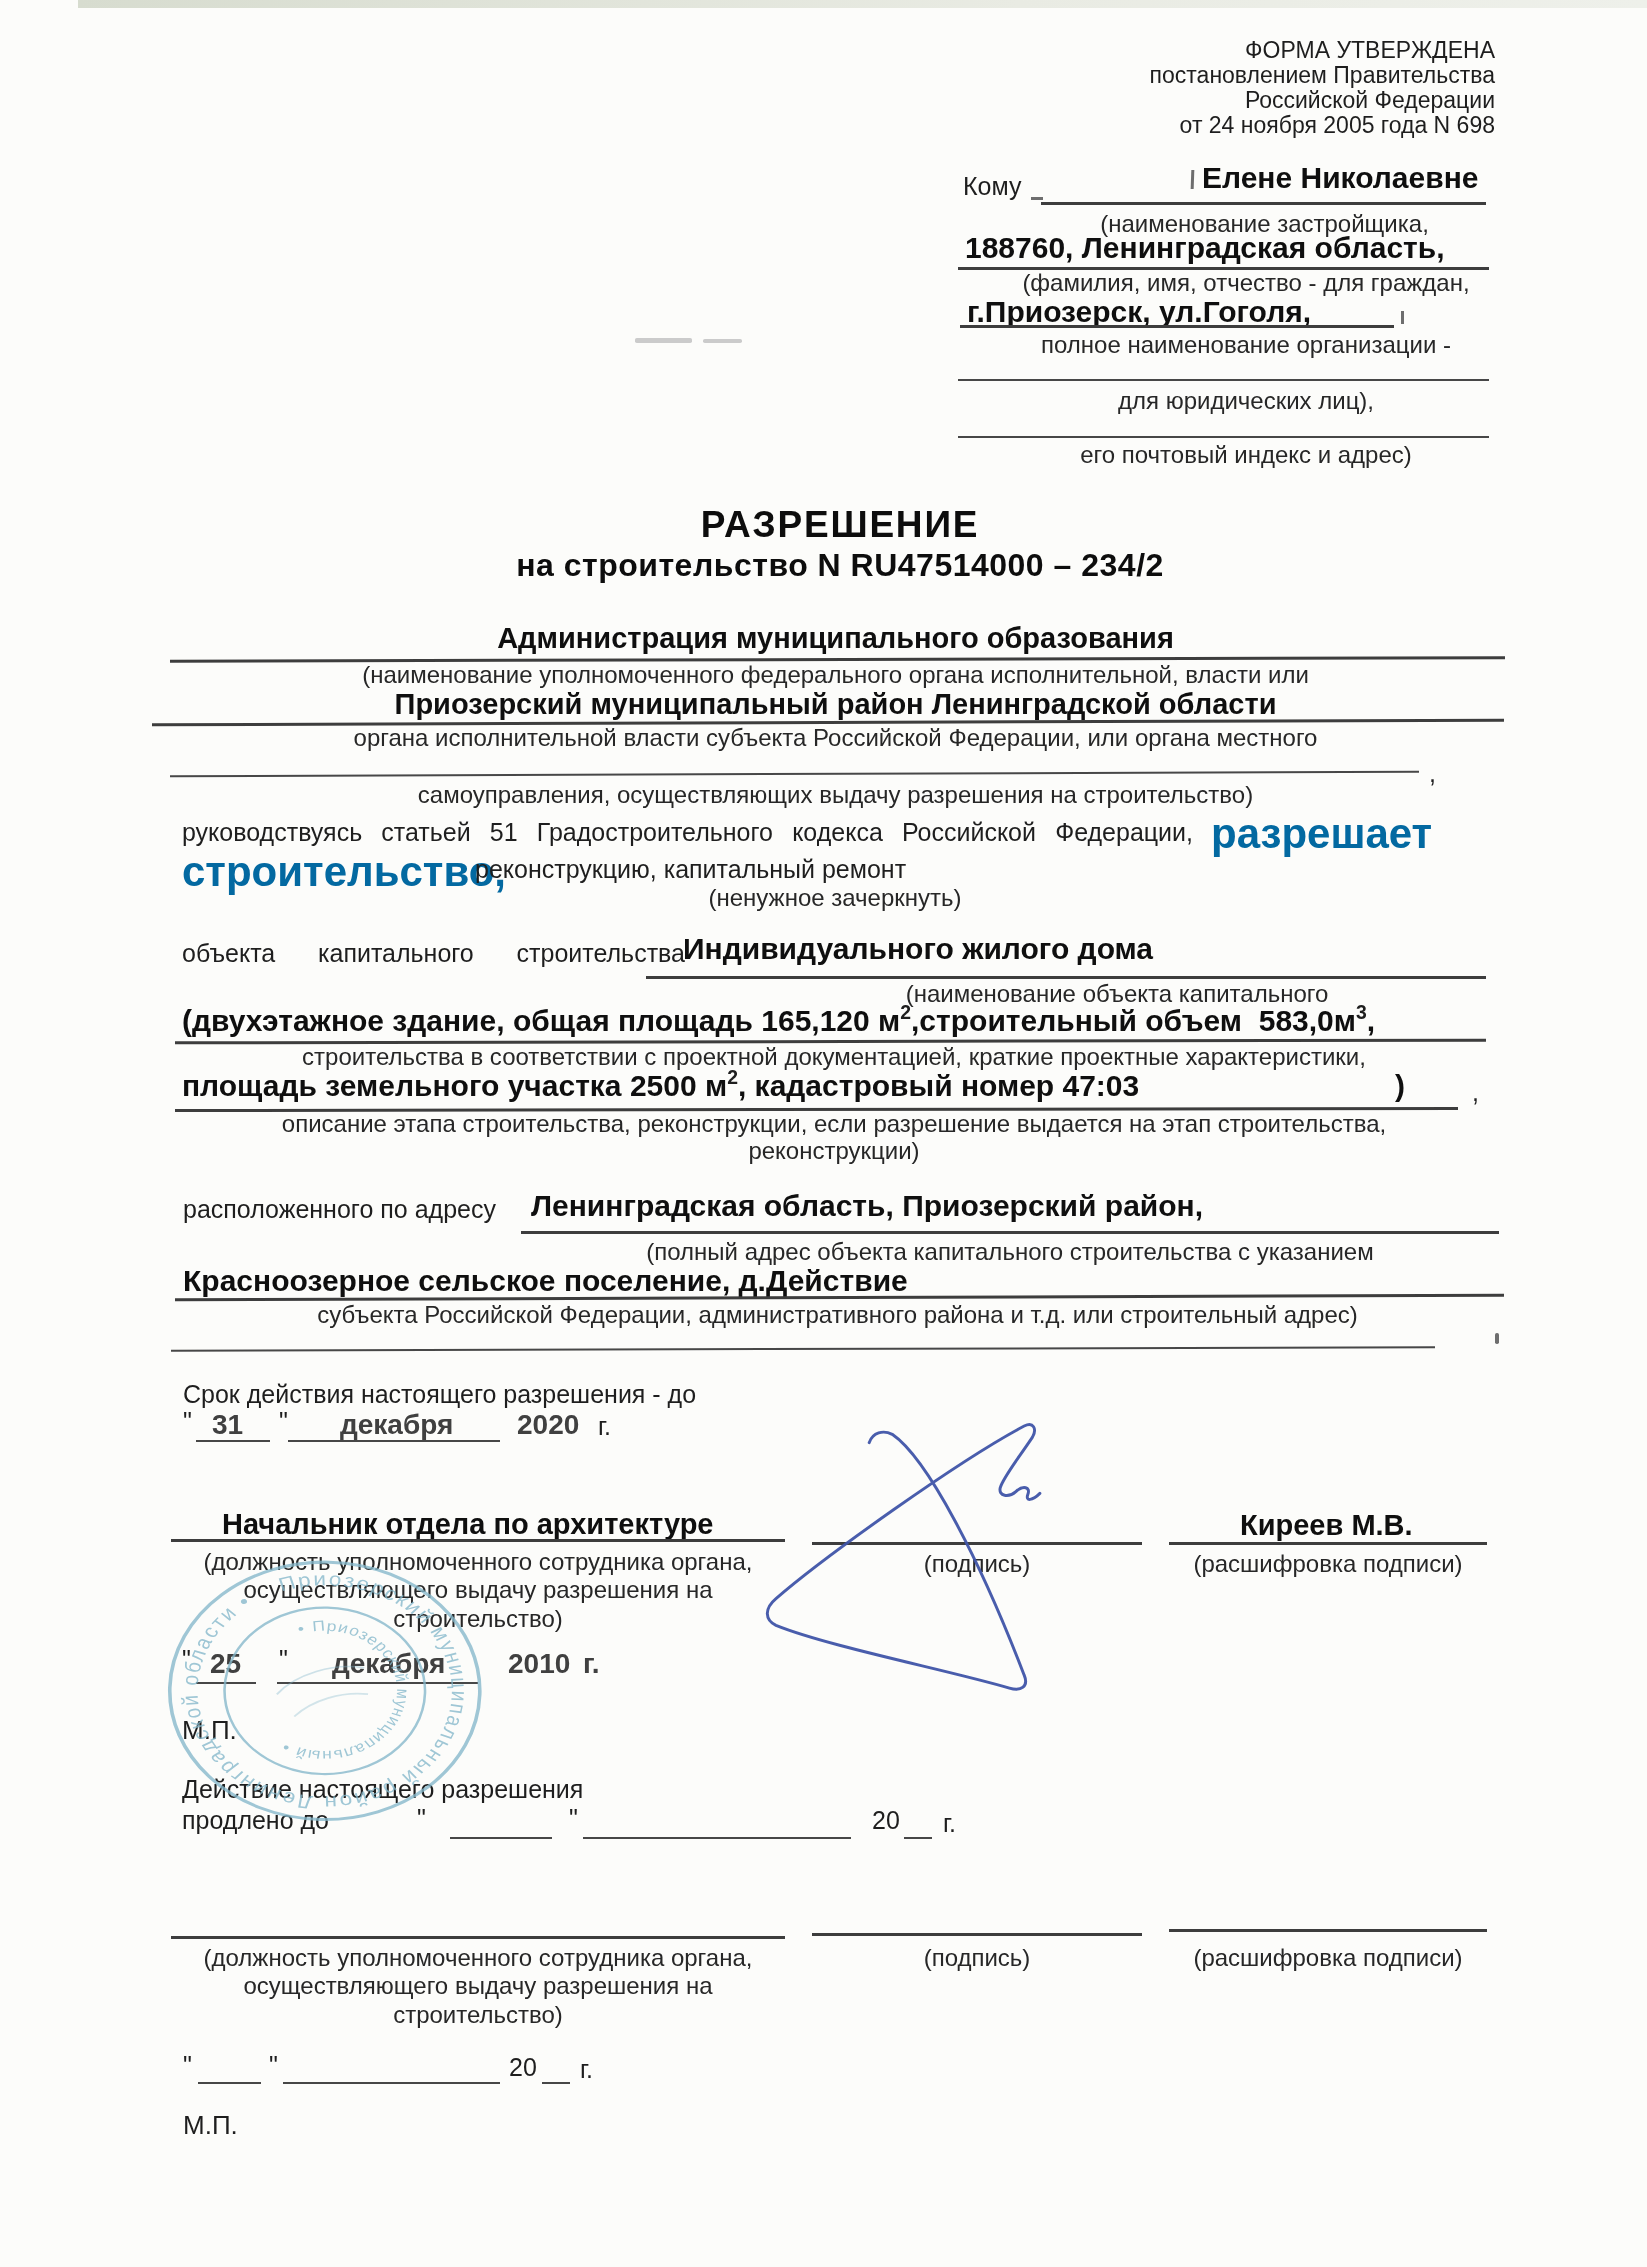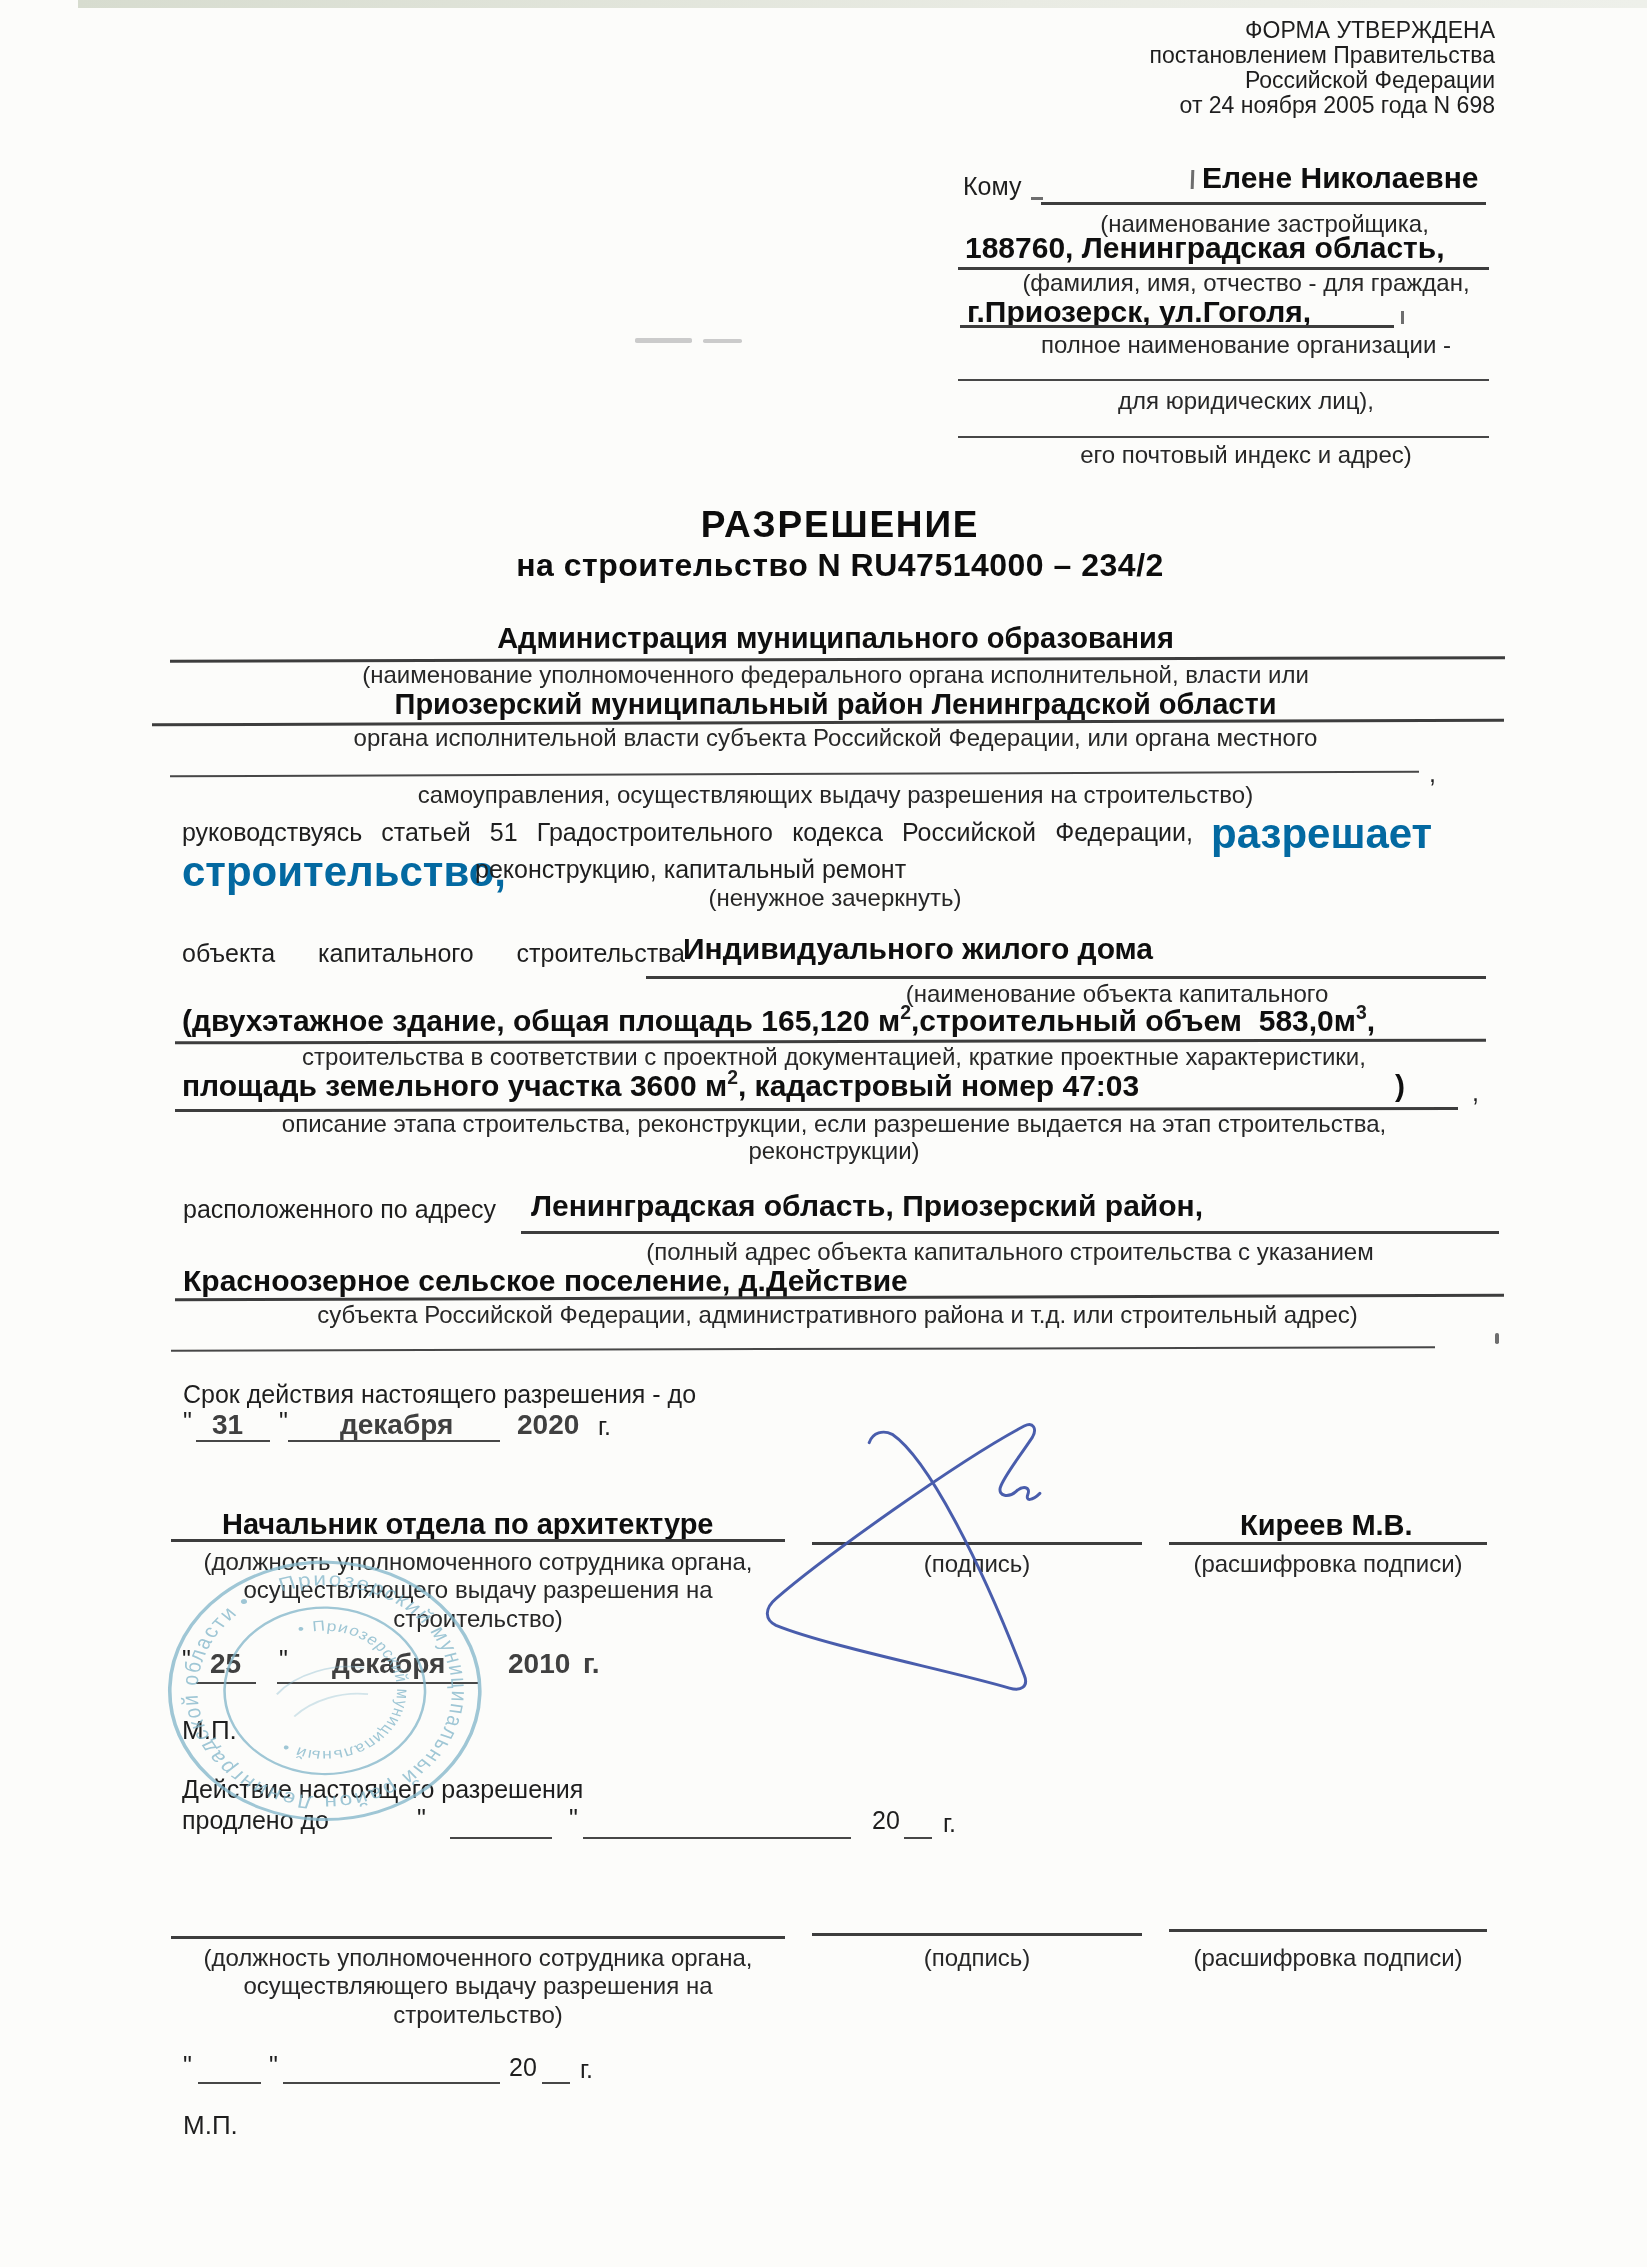--- a/index.html
+++ b/index.html
@@ -25,21 +25,21 @@
             background:linear-gradient(to right,#d7dccf,#e9ebe3 60%,#eef0ea);}
   svg.overlay{position:absolute;left:0;top:0;pointer-events:none;}
 </style>
 </head>
 <body>
 
 <div id="page">
 
   <div id="scanband"></div>
 
-  <div class="t r" style="left:997px;top:18px;width:498px;font-size:23px;line-height:25px;">
+  <div class="t r" style="left:997px;top:38px;width:498px;font-size:23px;line-height:25px;">
     <div>ФОРМА УТВЕРЖДЕНА</div>
     <div>постановлением Правительства</div>
     <div>Российской Федерации</div>
     <div>от 24 ноября 2005 года N 698</div>
   </div>
 
   <span class="t" style="left:963px;top:172px;">Кому</span>
   <div class="mark" style="left:1031px;top:197px;width:12px;height:2.8px;"></div>
   <div class="mark" style="left:1191px;top:170px;width:2.8px;height:18.5px;transform:rotate(2deg);"></div>
   <span class="t b33" style="left:1202px;top:160px;">Елене Николаевне</span>
@@ -76,21 +76,21 @@
   <span class="t" style="left:475px;top:855px;">реконструкцию, капитальный ремонт</span>
   <div class="t hint c" style="left:461px;top:884px;width:748px;">(ненужное зачеркнуть)</div>
 
   <div class="t jl" style="left:182px;top:939px;width:503px;">объекта капитального строительства</div>
   <span class="t b33" style="left:683px;top:931px;">Индивидуального жилого дома</span>
   <div class="hr" style="left:646px;top:976px;width:840px;"></div>
   <div class="t hint c" style="left:748px;top:980px;width:738px;">(наименование объекта капитального</div>
   <div class="t" style="left:182px;top:1003px;"><span class="b33">(двухэтажное здание, общая площадь 165,120 м</span><span class="sup">2</span><span class="b33">,строительный объем  583,0м</span><span class="sup">3</span><span class="b33">,</span></div>
   <div class="hr" style="left:175px;top:1040px;width:1311px;transform:rotate(-0.12deg);"></div>
   <div class="t hint c" style="left:182px;top:1043px;width:1304px;">строительства в соответствии с проектной документацией, краткие проектные характеристики,</div>
-  <div class="t" style="left:182px;top:1068px;"><span class="b33">площадь земельного участка 3600 м</span><span class="sup">2</span><span class="b33">, кадастровый номер 47:03</span></div>
+  <div class="t" style="left:182px;top:1068px;"><span class="b33">площадь земельного участка 2500 м</span><span class="sup">2</span><span class="b33">, кадастровый номер 47:03</span></div>
   <span class="t b33" style="left:1395px;top:1068px;">)</span>
   <span class="t" style="left:1472px;top:1078px;">,</span>
   <div class="hr" style="left:175px;top:1108px;width:1283px;transform:rotate(-0.1deg);"></div>
   <div class="t hint c" style="left:182px;top:1110px;width:1304px;">описание этапа строительства, реконструкции, если разрешение выдается на этап строительства,</div>
   <div class="t hint c" style="left:182px;top:1137px;width:1304px;">реконструкции)</div>
 
   <span class="t" style="left:183px;top:1195px;">расположенного по адресу</span>
   <span class="t b33" style="left:531px;top:1188px;">Ленинградская область, Приозерский район,</span>
   <div class="hr" style="left:521px;top:1231px;width:978px;"></div>
   <div class="t hint c" style="left:521px;top:1238px;width:978px;">(полный адрес объекта капитального строительства с указанием</div>

